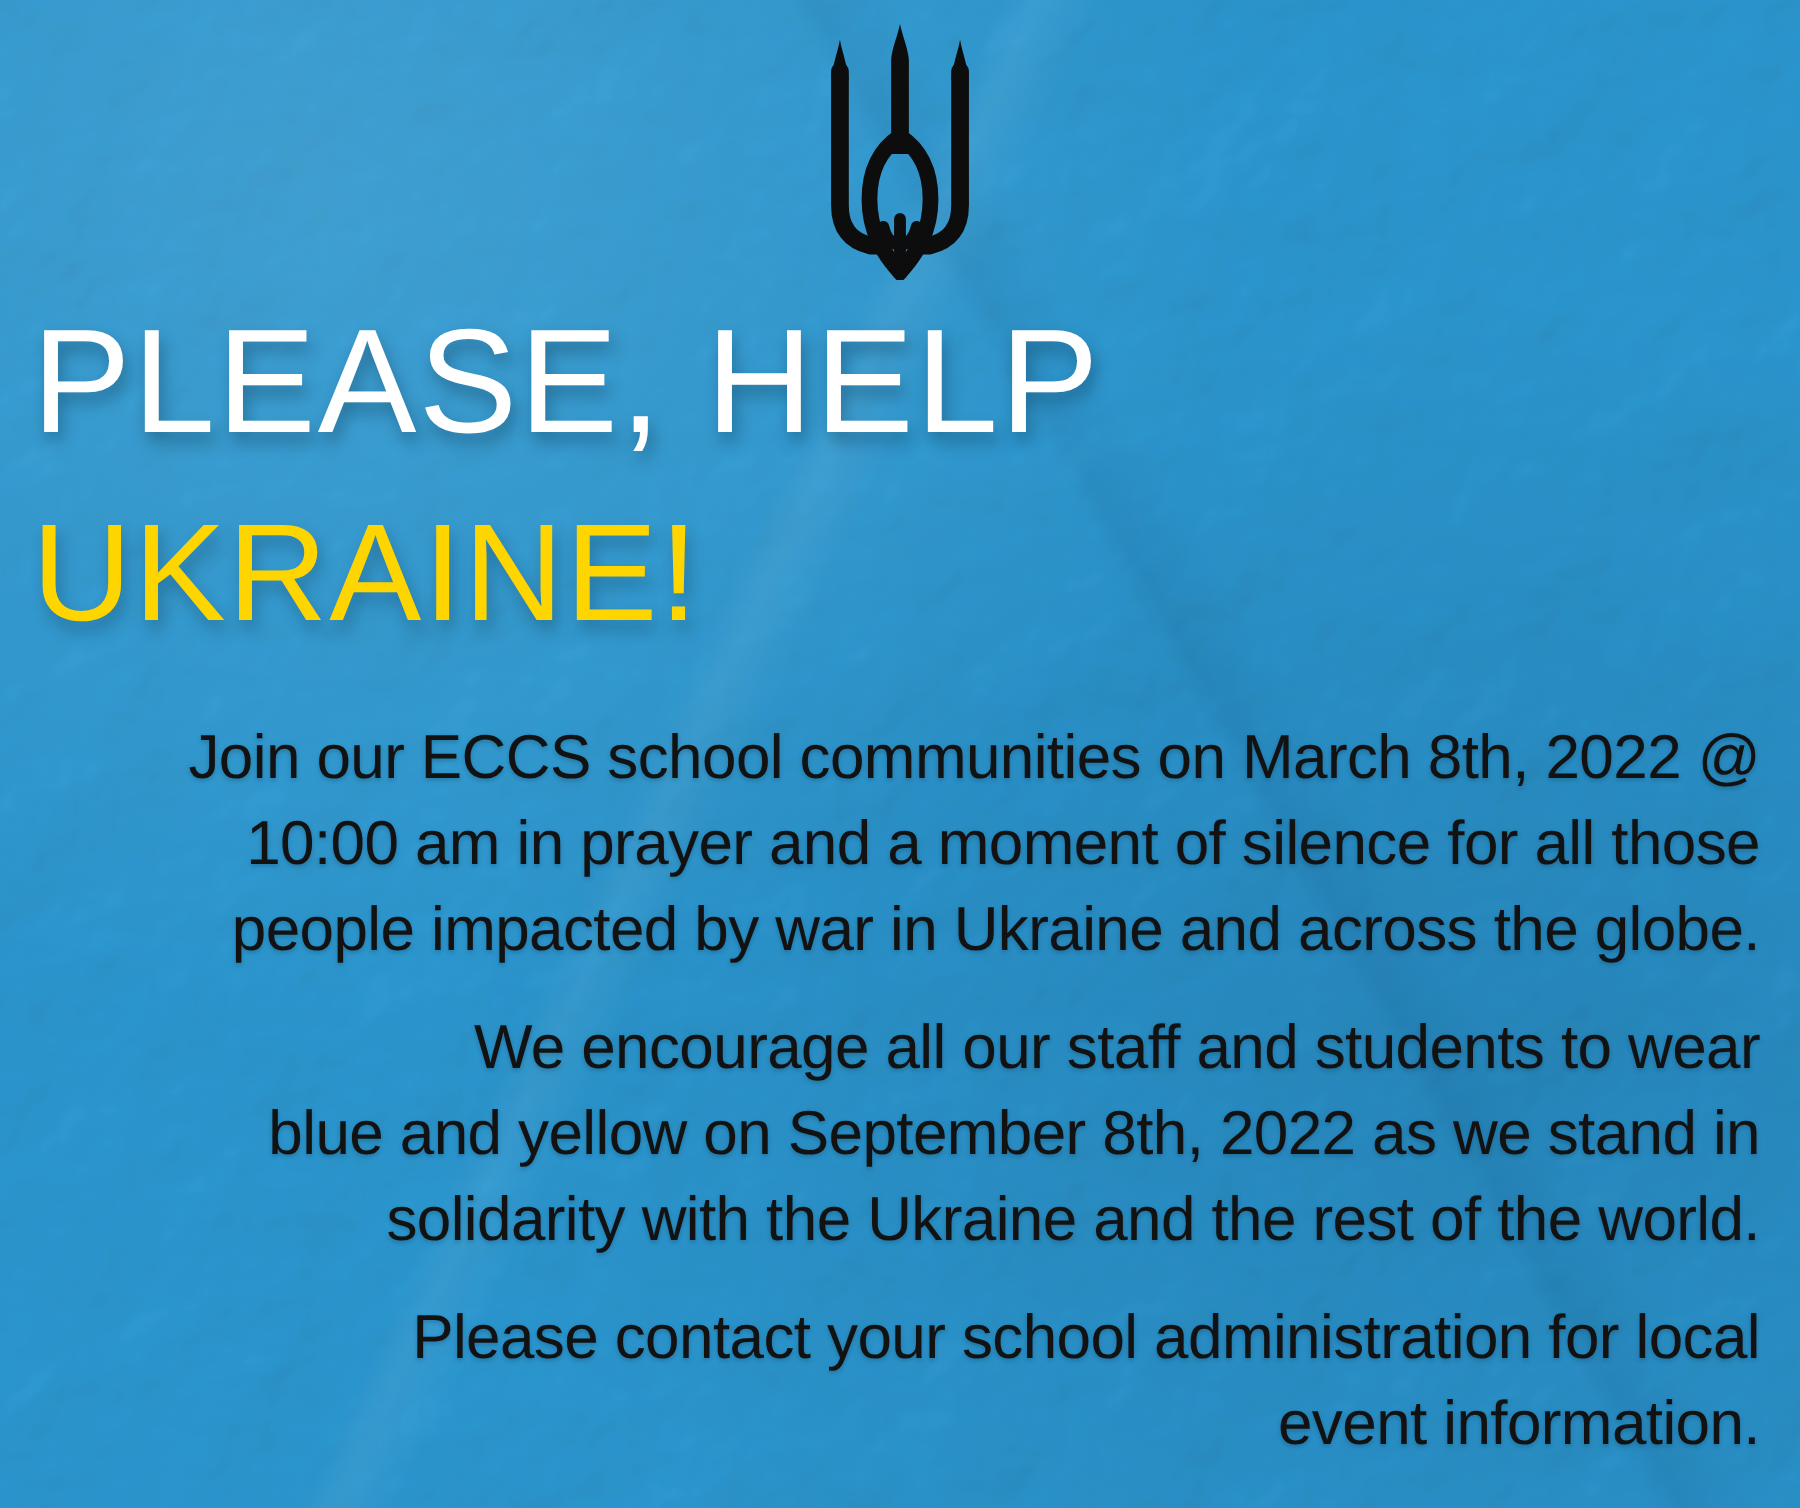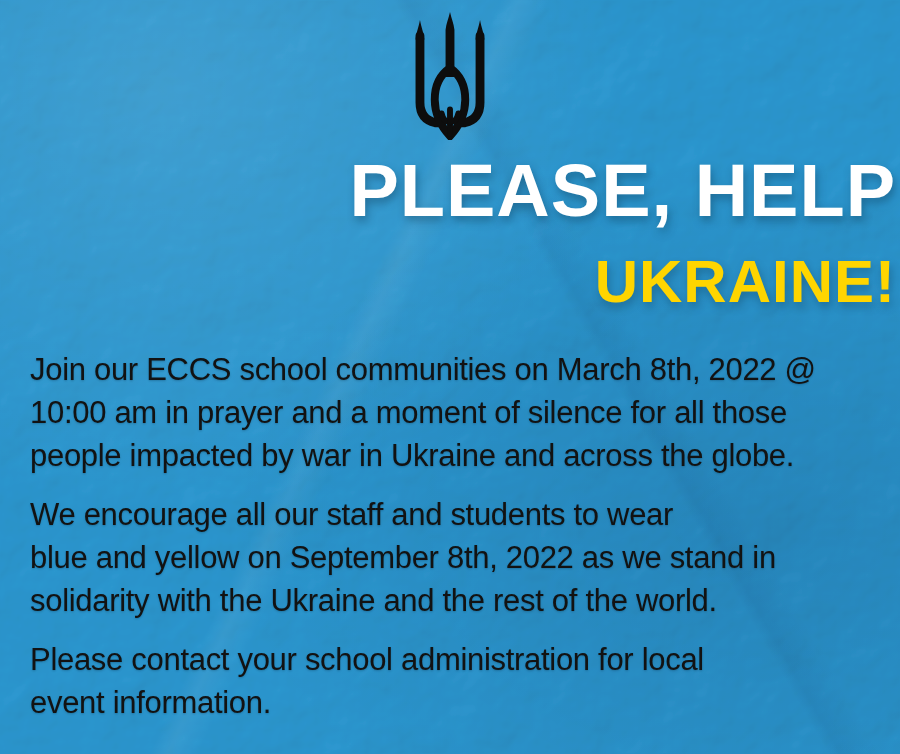--- a/index.html
+++ b/index.html
@@ -33,50 +33,51 @@
     position: absolute;
     top: 0; left: 0;
     width: 900px; height: 754px;
   }
   .emblem {
     margin: 12px auto 0 auto;
     width: 90px; height: 128px;
   }
   .emblem svg { width: 100%; height: 100%; display: block; }
   .title-white, .title-yellow {
-    margin: 4px;
-    text-align: right;
-    font-weight: 700;
+    margin: 16px;
+    text-align: left;
+    font-weight: 400;
     letter-spacing: 1px;
     line-height: 1;
   }
   .title-white {
     margin-top: 14px;
     font-size: 74px;
     color: #ffffff;
     text-shadow: 2px 5px 8px rgba(10, 40, 60, 0.35);
   }
   .title-yellow {
     margin-top: 24px;
-    font-size: 60px;
+    font-size: 69px;
     color: #ffd500;
     text-shadow: 2px 5px 8px rgba(10, 40, 60, 0.30);
   }
   .body-text {
     margin-top: 36px;
     padding: 0 20px 0 30px;
   }
   .body-text p {
     margin: 0 0 16px 0;
     font-size: 31px;
     line-height: 43px;
     letter-spacing: -0.3px;
     color: #121212;
     white-space: pre-line;
     text-shadow: 0 1px 2px rgba(0,30,50,0.25);
+    text-align: right;
   }
 </style>
 </head>
 <body>
 
 <div class="poster">
 
   <svg class="texture" xmlns="http://www.w3.org/2000/svg" width="900" height="754">
     <filter id="crumple" x="0" y="0" width="100%" height="100%">
       <feTurbulence type="fractalNoise" baseFrequency="0.013" numOctaves="4" seed="7" result="noise"></feTurbulence>

